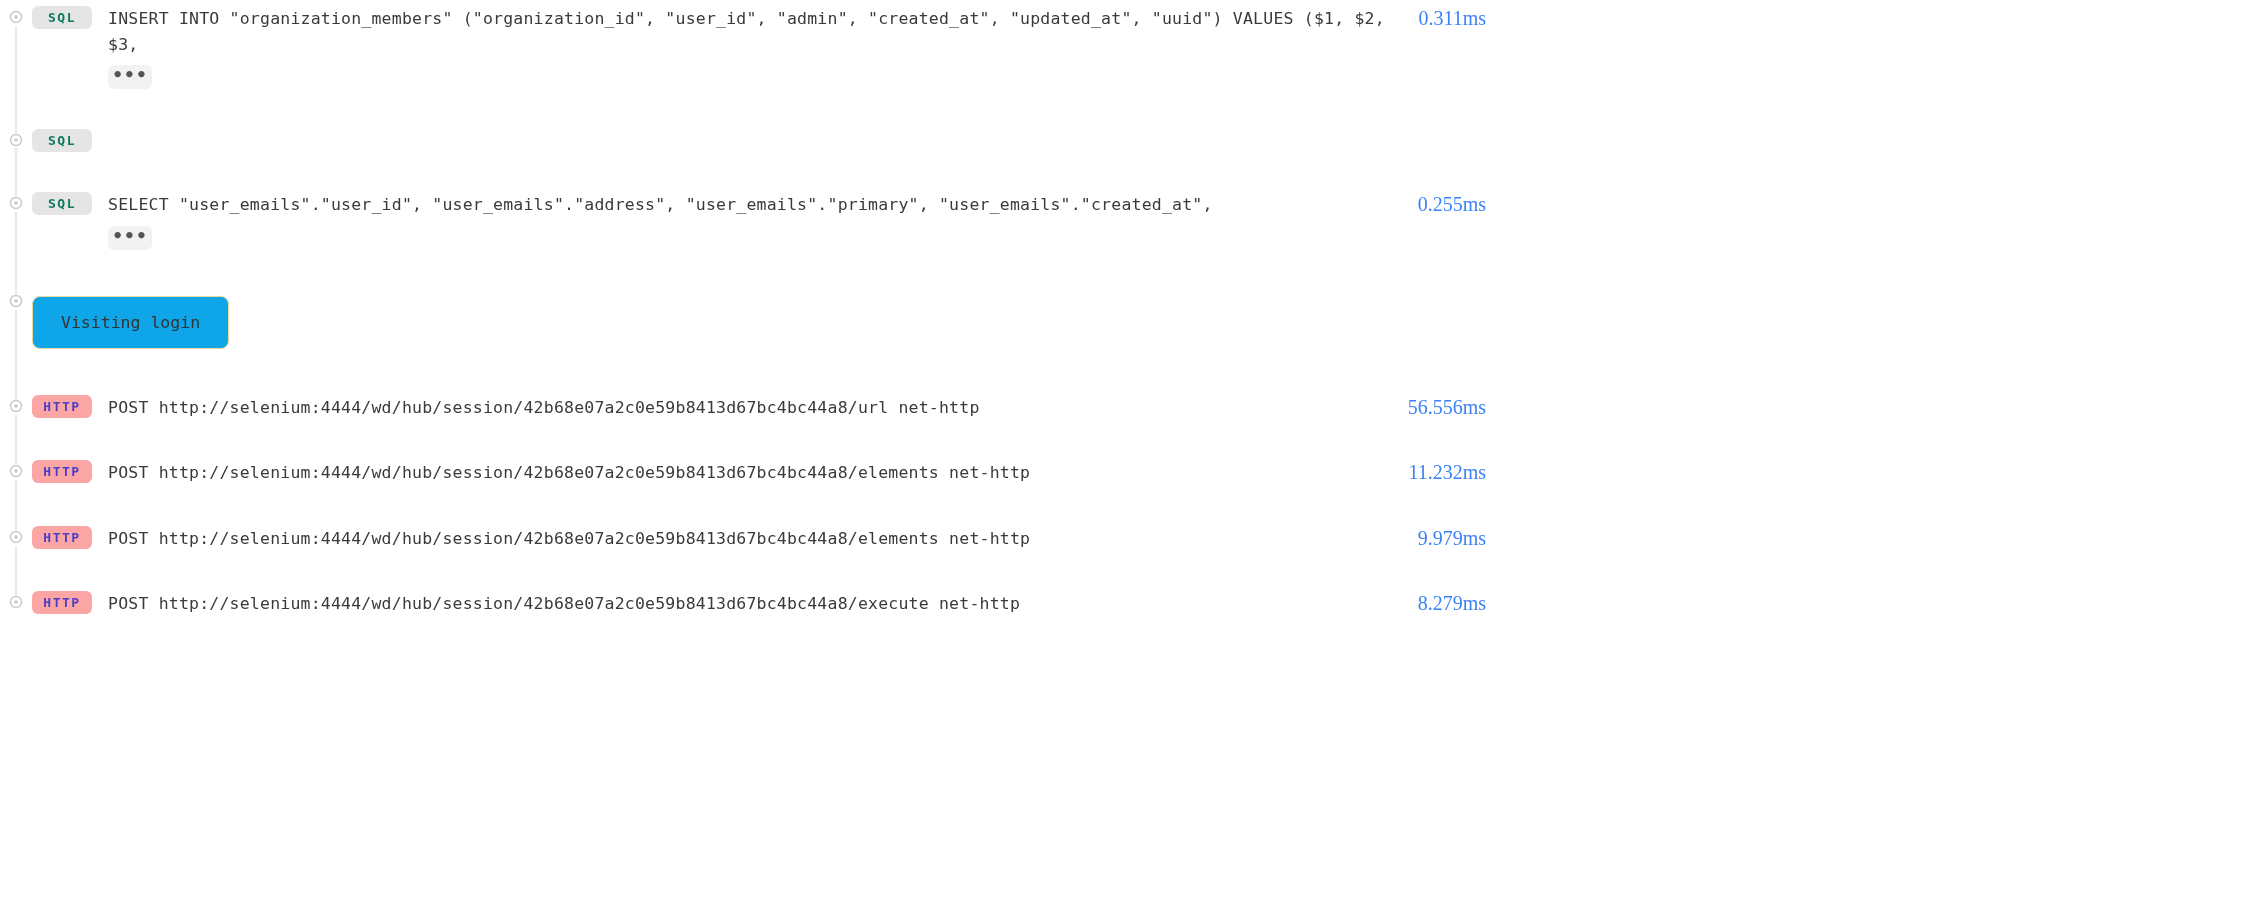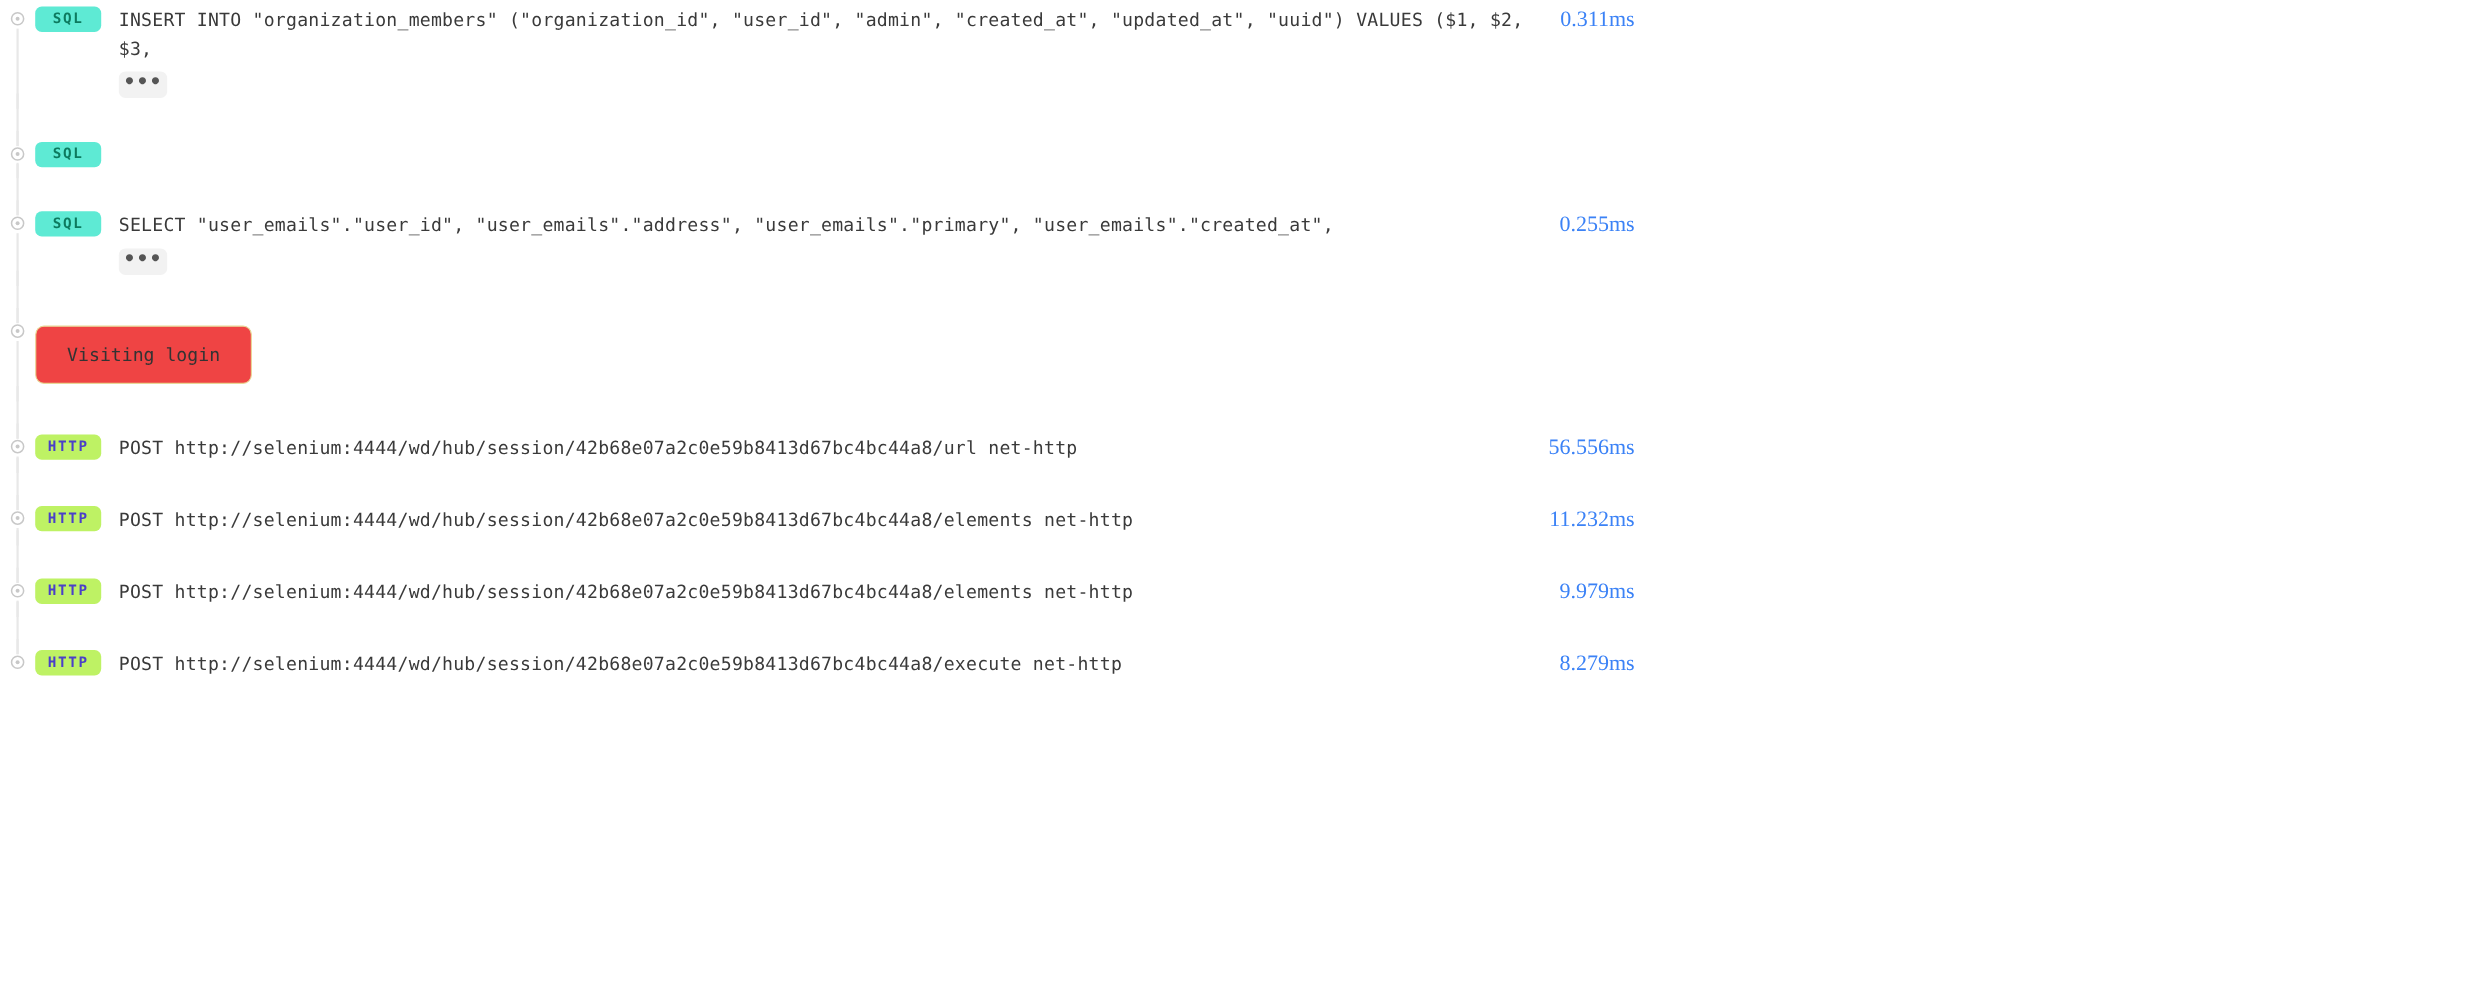--- a/index.html
+++ b/index.html
@@ -64,25 +64,25 @@
     font-weight: 700;
     font-size: 13px;
     letter-spacing: 1.5px;
     margin-right: 16px;
     flex-shrink: 0;
     font-family: ui-monospace, 'SF Mono', Menlo, Monaco, Consolas, monospace;
     margin-top: 0px;
     min-width: 60px;
   }
   .badge-sql {
-    background: #5eead4;
+    background: #e5e5e5;
     color: #0d7a5f;
   }
   .badge-http {
-    background: #bef264;
+    background: #fca5a5;
     color: #4a3fc9;
   }
   .content {
     flex: 1;
     display: flex;
     flex-direction: column;
     gap: 8px;
     min-width: 0;
   }
   .line {
@@ -120,21 +120,21 @@
     cursor: pointer;
     width: 44px;
     height: 24px;
     font-size: 18px;
     color: #555;
     line-height: 1;
     letter-spacing: 1px;
     font-weight: 700;
   }
   .annotation {
-    background: #ef4444;
+    background: #0ea5e9;
     border: 1px solid #e8d795;
     border-radius: 8px;
     padding: 16px 28px;
     font-family: ui-monospace, 'SF Mono', Menlo, Monaco, Consolas, monospace;
     color: #333;
     font-size: 16.5px;
     display: inline-block;
     margin: 6px 0 6px 0;
   }
   .spacer-row {

